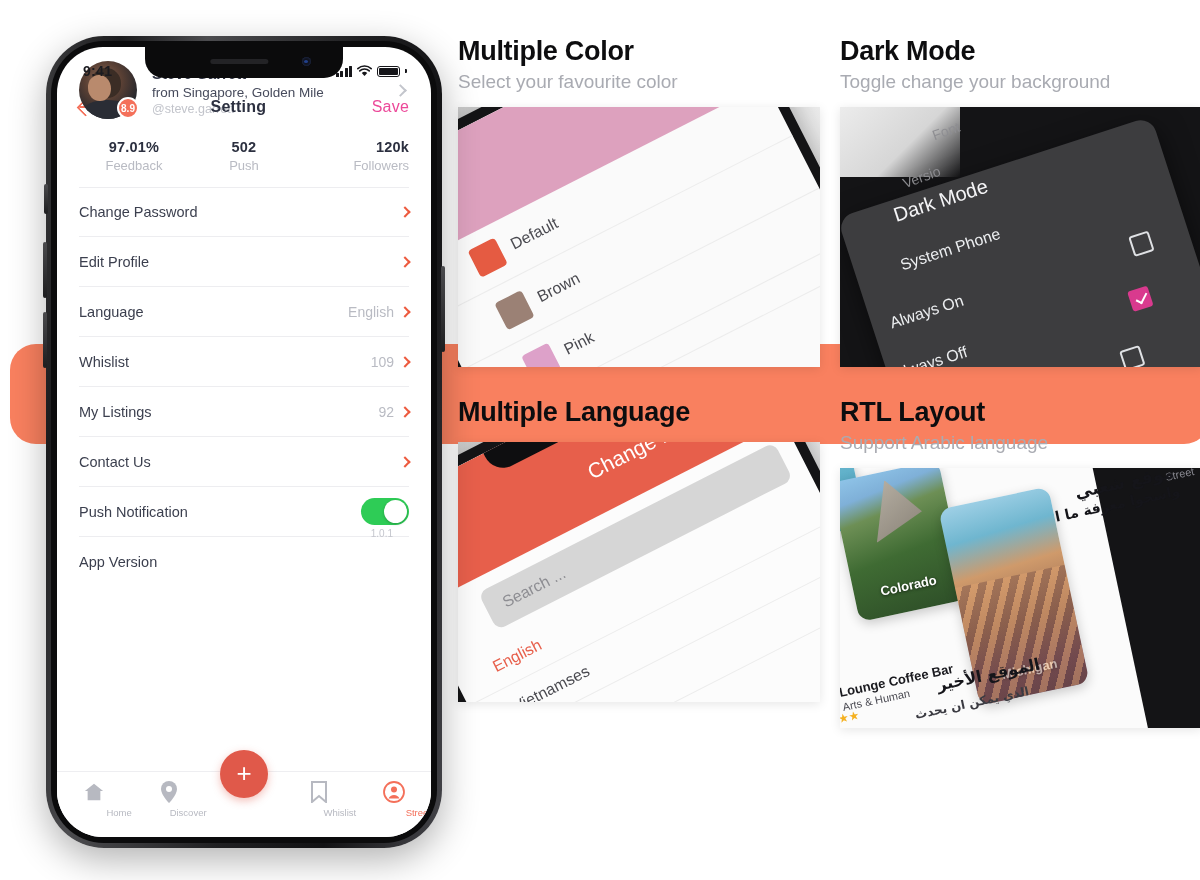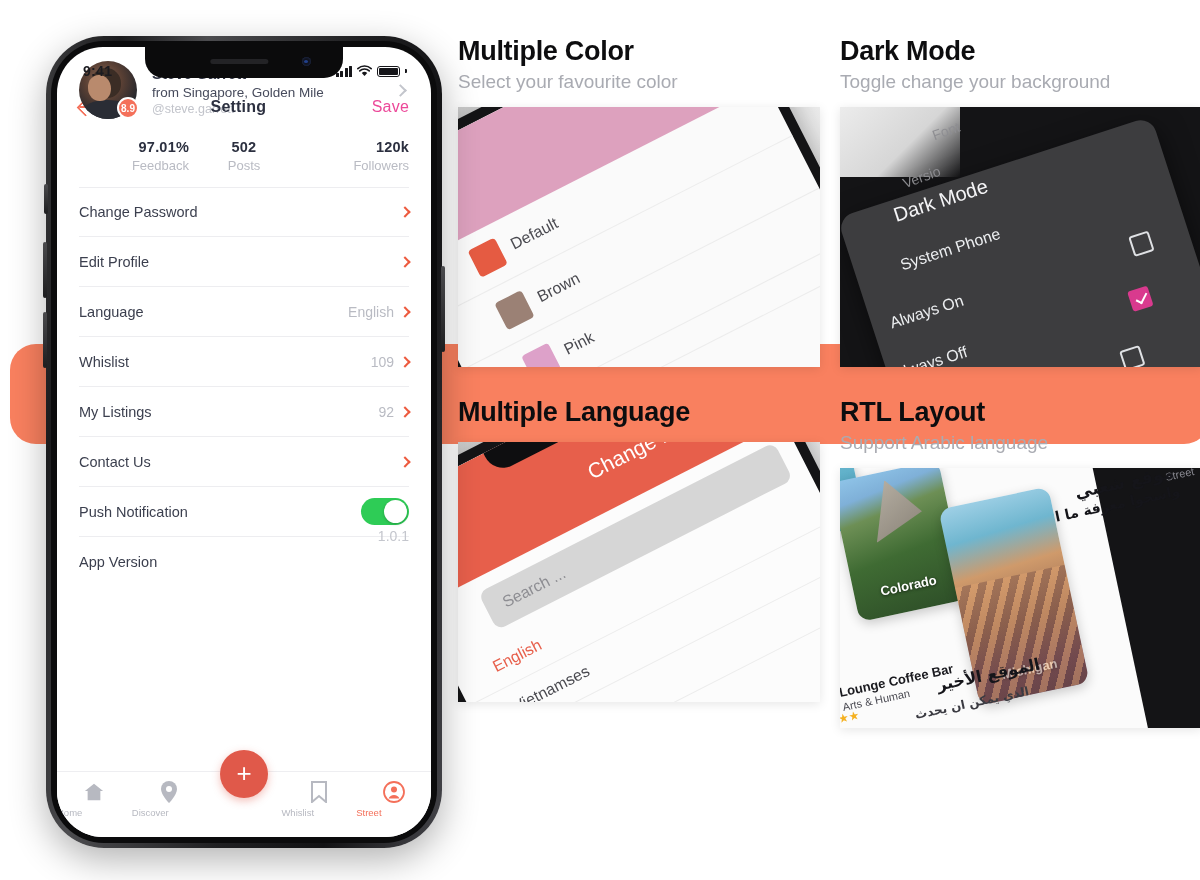--- a/index.html
+++ b/index.html
@@ -144,21 +144,21 @@
   .p-loc  { font-size: 13.5px; color: #474b5c; margin-bottom: 2px; }
   .p-user { font-size: 12.5px; color: #c2c4cb; }
   .chev-gray {
     width: 9px; height: 9px; border-top: 2px solid #c3c5cc; border-right: 2px solid #c3c5cc;
     transform: rotate(45deg); margin-right: 4px;
   }
 
   
   .stats { display: flex; padding: 14px 22px 6px 22px; }
   .stat { flex: 1; text-align: center; }
-  .stat:first-child { text-align: right; }
+  .stat:first-child { text-align: center; }
   .stat:last-child { text-align: right; }
   .stat-v { font-size: 14.5px; font-weight: bold; color: #2c3040; letter-spacing: .2px; }
   .stat-l { font-size: 13px; color: #b9bbc3; margin-top: 3px; }
 
   
   .list { padding: 8px 22px 0 22px; }
   .row {
     display: flex; align-items: center; justify-content: space-between;
     height: 50px; border-bottom: 1px solid #ededf0; position: relative;
   }
@@ -174,30 +174,30 @@
     width: 48px; height: 27px; border-radius: 14px; background: #2ECC56;
     position: relative; cursor: pointer;
   }
   .toggle::after {
     content:""; position:absolute; right: 2px; top: 2px;
     width: 23px; height: 23px; border-radius: 50%; background:#fff;
     box-shadow: 0 1px 3px rgba(0,0,0,.25);
   }
   .row-version { border-bottom: none; }
   .version-float {
-    position: absolute; right: 0; top: -9px; font-size: 14px; color: #c4c6cd;
+    position: absolute; right: 16px; top: -9px; font-size: 10px; color: #c4c6cd;
   }
 
   
   .tabbar {
     position: absolute; left: 0; right: 0; bottom: 0; height: 66px;
     border-top: 1px solid #eeeef1; background: #fff;
     display: flex; align-items: flex-start; padding-top: 9px;
   }
-  .tab { flex: 1; text-align: left; position: relative; }
+  .tab { flex: 1; text-align: right; position: relative; }
   .tab-ic { height: 22px; display:flex; align-items:center; justify-content:center; }
   .tab-lb { font-size: 9.5px; color: #b7b9c1; margin-top: 4px; }
   .tab.active .tab-lb { color: #F4705A; }
   .fab {
     position: absolute; left: 50%; top: -22px; transform: translateX(-50%);
     width: 48px; height: 48px; border-radius: 50%; background: #E0594A;
     display: flex; align-items: center; justify-content: center;
     box-shadow: 0 3px 9px rgba(224,89,74,.38); z-index: 4;
   }
   .fab span { color:#fff; font-size: 26px; line-height: 0; font-weight: 300; margin-top:-2px; }
@@ -406,21 +406,21 @@
           <div class="chev-gray"></div>
         </div>
 
         <div class="stats">
           <div class="stat">
             <div class="stat-v">97.01%</div>
             <div class="stat-l">Feedback</div>
           </div>
           <div class="stat">
             <div class="stat-v">502</div>
-            <div class="stat-l">Posts</div>
+            <div class="stat-l">Push</div>
           </div>
           <div class="stat">
             <div class="stat-v">120k</div>
             <div class="stat-l">Followers</div>
           </div>
         </div>
 
         <div class="list">
 
           <div class="row">

